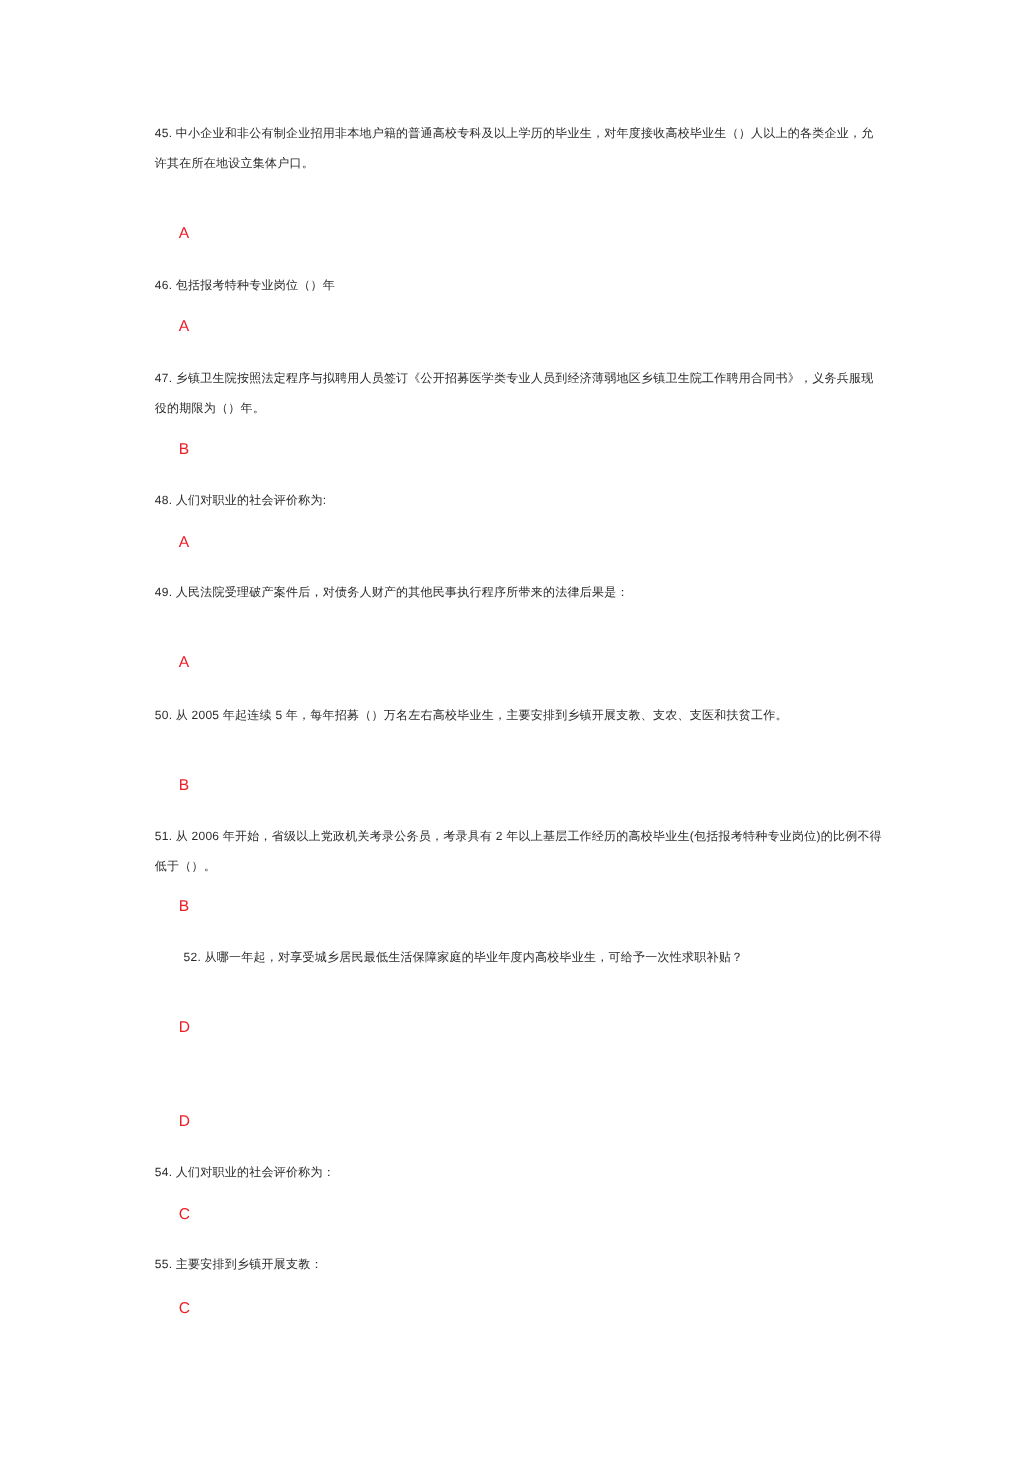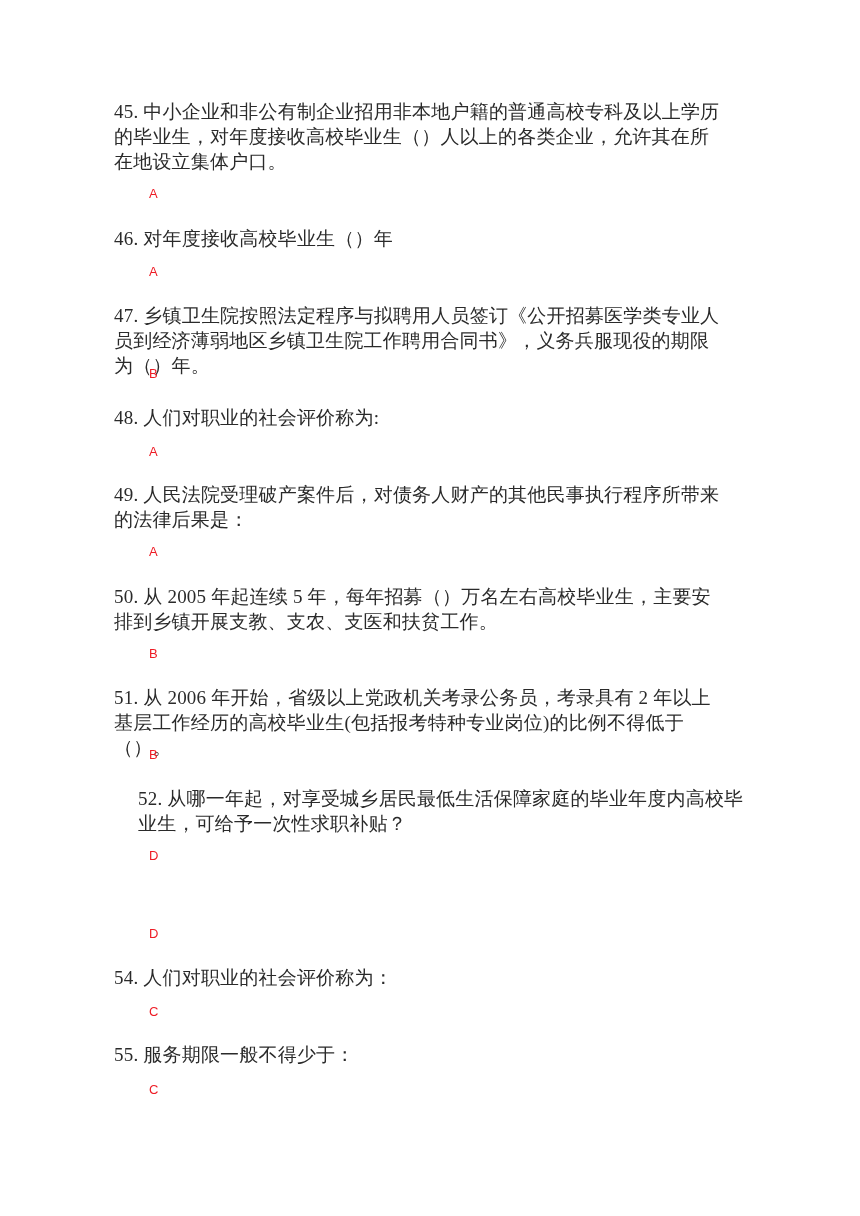--- a/index.html
+++ b/index.html
@@ -14,24 +14,24 @@
     overflow: hidden;
   }
   .page {
     position: absolute;
     left: 0; top: 0;
     width: 860px; height: 1216px;
     background: #ffffff;
   }
   .question {
     position: absolute;
-    left: 114px;
+    left: 129px;
     width: 606px;
-    font-family: Liberation Serif, serif;
-    font-size: 19px;
+    font-family: Liberation Sans, sans-serif;
+    font-size: 10px;
     line-height: 25px;
     color: #2a2a2a;
     letter-spacing: 0.2px;
   }
   .answer {
     position: absolute;
     left: 149px;
     font-family: "Liberation Sans", "DejaVu Sans", sans-serif;
     font-size: 13px;
     line-height: 16px;
@@ -44,21 +44,21 @@
 <div class="page">
 
   <div class="question" style="top:99px;">
     <span>45.</span>
     <span>中小企业和非公有制企业招用非本地户籍的普通高校专科及以上学历的毕业生，对年度接收高校毕业生（）人以上的各类企业，允许其在所在地设立集体户口。</span>
   </div>
   <div class="answer" style="top:186px;">A</div>
 
   <div class="question" style="top:226px;">
     <span>46.</span>
-    <span>对年度接收高校毕业生（）年</span>
+    <span>包括报考特种专业岗位（）年</span>
   </div>
   <div class="answer" style="top:264px;">A</div>
 
   <div class="question" style="top:303px;">
     <span>47.</span>
     <span>乡镇卫生院按照法定程序与拟聘用人员签订《公开招募医学类专业人员到经济薄弱地区乡镇卫生院工作聘用合同书》，义务兵服现役的期限为（）年。</span>
   </div>
   <div class="answer" style="top:366px;">B</div>
 
   <div class="question" style="top:405px;">
@@ -94,17 +94,17 @@
   <div class="answer" style="top:926px;">D</div>
 
   <div class="question" style="top:965px;">
     <span>54.</span>
     <span>人们对职业的社会评价称为：</span>
   </div>
   <div class="answer" style="top:1004px;">C</div>
 
   <div class="question" style="top:1042px;">
     <span>55.</span>
-    <span>服务期限一般不得少于：</span>
+    <span>主要安排到乡镇开展支教：</span>
   </div>
   <div class="answer" style="top:1082px;">C</div>
 
 </div>
 
 </body></html>

